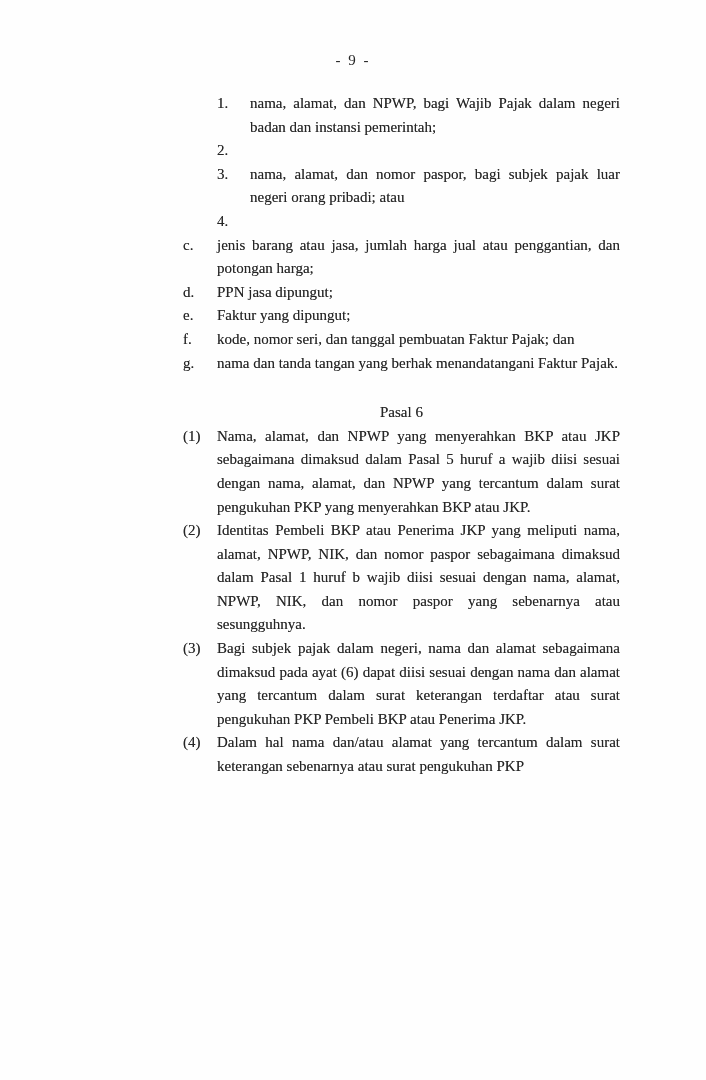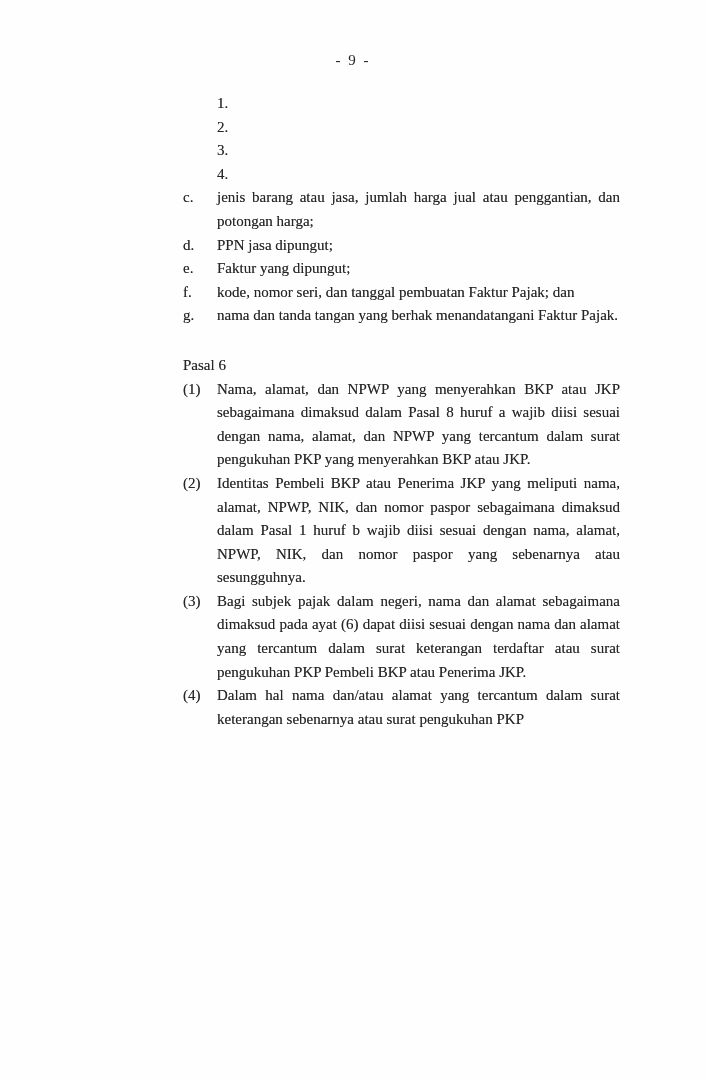--- a/index.html
+++ b/index.html
@@ -50,41 +50,43 @@
     flex: 1 1 auto;
   }
   
   .row.level-2 {
     padding-left: 34px;
   }
   .row.level-2 .marker {
     flex: 0 0 33px;
   }
   .section-heading {
-    text-align: left;
+    text-align: center;
     margin-top: 26px;
   }
 </style>
 </head>
 <body>
 
 <div class="page">
 
   <div class="page-number">- 9 -</div>
 
   <div class="content">
 
     <div class="row level-2">
       <span class="marker">1.</span>
+      <span class="text">nama, alamat, dan NPWP, bagi Wajib Pajak dalam negeri badan dan instansi pemerintah;</span>
     </div>
     <div class="row level-2">
       <span class="marker">2.</span>
     </div>
     <div class="row level-2">
       <span class="marker">3.</span>
+      <span class="text">nama, alamat, dan nomor paspor, bagi subjek pajak luar negeri orang pribadi; atau</span>
     </div>
     <div class="row level-2">
       <span class="marker">4.</span>
     </div>
 
     <div class="row">
       <span class="marker">c.</span>
       <span class="text">jenis barang atau jasa, jumlah harga jual atau penggantian, dan potongan harga;</span>
     </div>
     <div class="row">
@@ -101,21 +103,21 @@
     </div>
     <div class="row">
       <span class="marker">g.</span>
       <span class="text">nama dan tanda tangan yang berhak menandatangani Faktur Pajak.</span>
     </div>
 
     <div class="section-heading">Pasal 6</div>
 
     <div class="row">
       <span class="marker">(1)</span>
-      <span class="text">Nama, alamat, dan NPWP yang menyerahkan BKP atau JKP sebagaimana dimaksud dalam Pasal 8 huruf a wajib diisi sesuai dengan nama, alamat, dan NPWP yang tercantum dalam surat pengukuhan PKP yang menyerahkan BKP atau JKP.</span>
+      <span class="text">Nama, alamat, dan NPWP yang menyerahkan BKP atau JKP sebagaimana dimaksud dalam Pasal 5 huruf a wajib diisi sesuai dengan nama, alamat, dan NPWP yang tercantum dalam surat pengukuhan PKP yang menyerahkan BKP atau JKP.</span>
     </div>
     <div class="row">
       <span class="marker">(2)</span>
       <span class="text">Identitas Pembeli BKP atau Penerima JKP yang meliputi nama, alamat, NPWP, NIK, dan nomor paspor sebagaimana dimaksud dalam Pasal 1 huruf b wajib diisi sesuai dengan nama, alamat, NPWP, NIK, dan nomor paspor yang sebenarnya atau sesungguhnya.</span>
     </div>
     <div class="row">
       <span class="marker">(3)</span>
       <span class="text">Bagi subjek pajak dalam negeri, nama dan alamat sebagaimana dimaksud pada ayat (6) dapat diisi sesuai dengan nama dan alamat yang tercantum dalam surat keterangan terdaftar atau surat pengukuhan PKP Pembeli BKP atau Penerima JKP.</span>
     </div>
     <div class="row">

